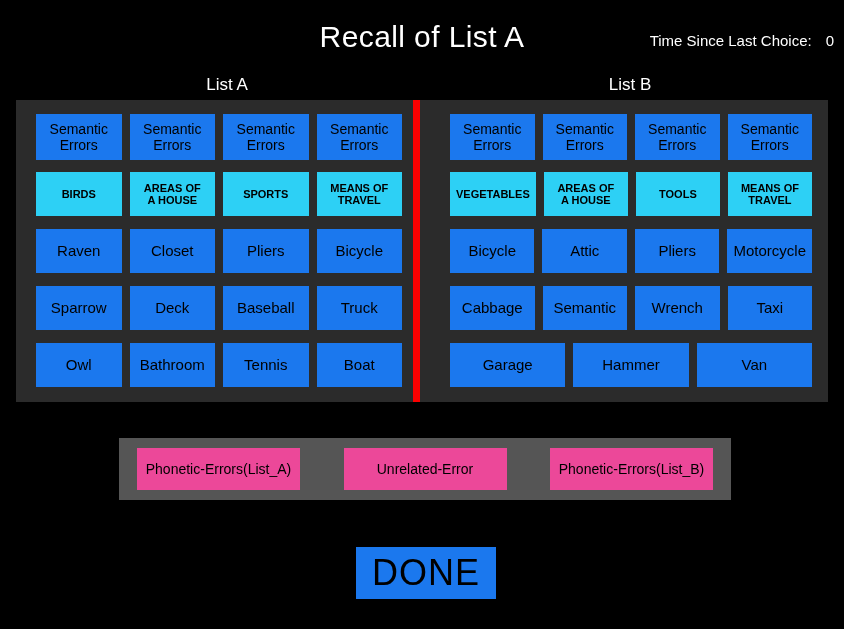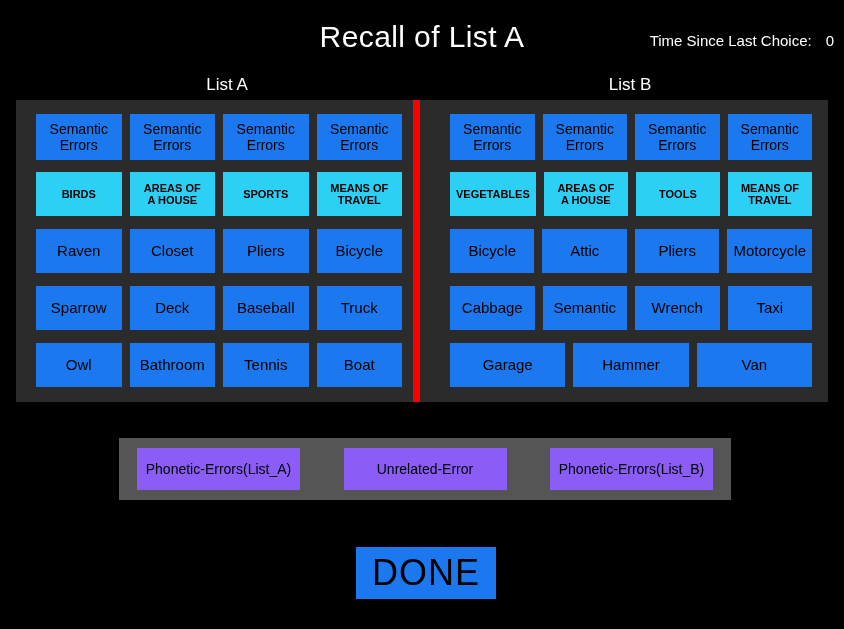--- a/index.html
+++ b/index.html
@@ -143,21 +143,21 @@
     width: 612px;
     height: 62px;
     background: #555555;
     box-sizing: border-box;
     display: flex;
     align-items: center;
     justify-content: space-between;
     padding: 0 18px;
   }
   .btn-err {
-    background: #8b5cf6;
+    background: #ec4899;
     color: #000000;
     border: none;
     height: 42px;
     font-size: 14px;
     font-family: "Liberation Sans", sans-serif;
     cursor: pointer;
     display: flex;
     align-items: center;
     justify-content: center;
     white-space: nowrap;

